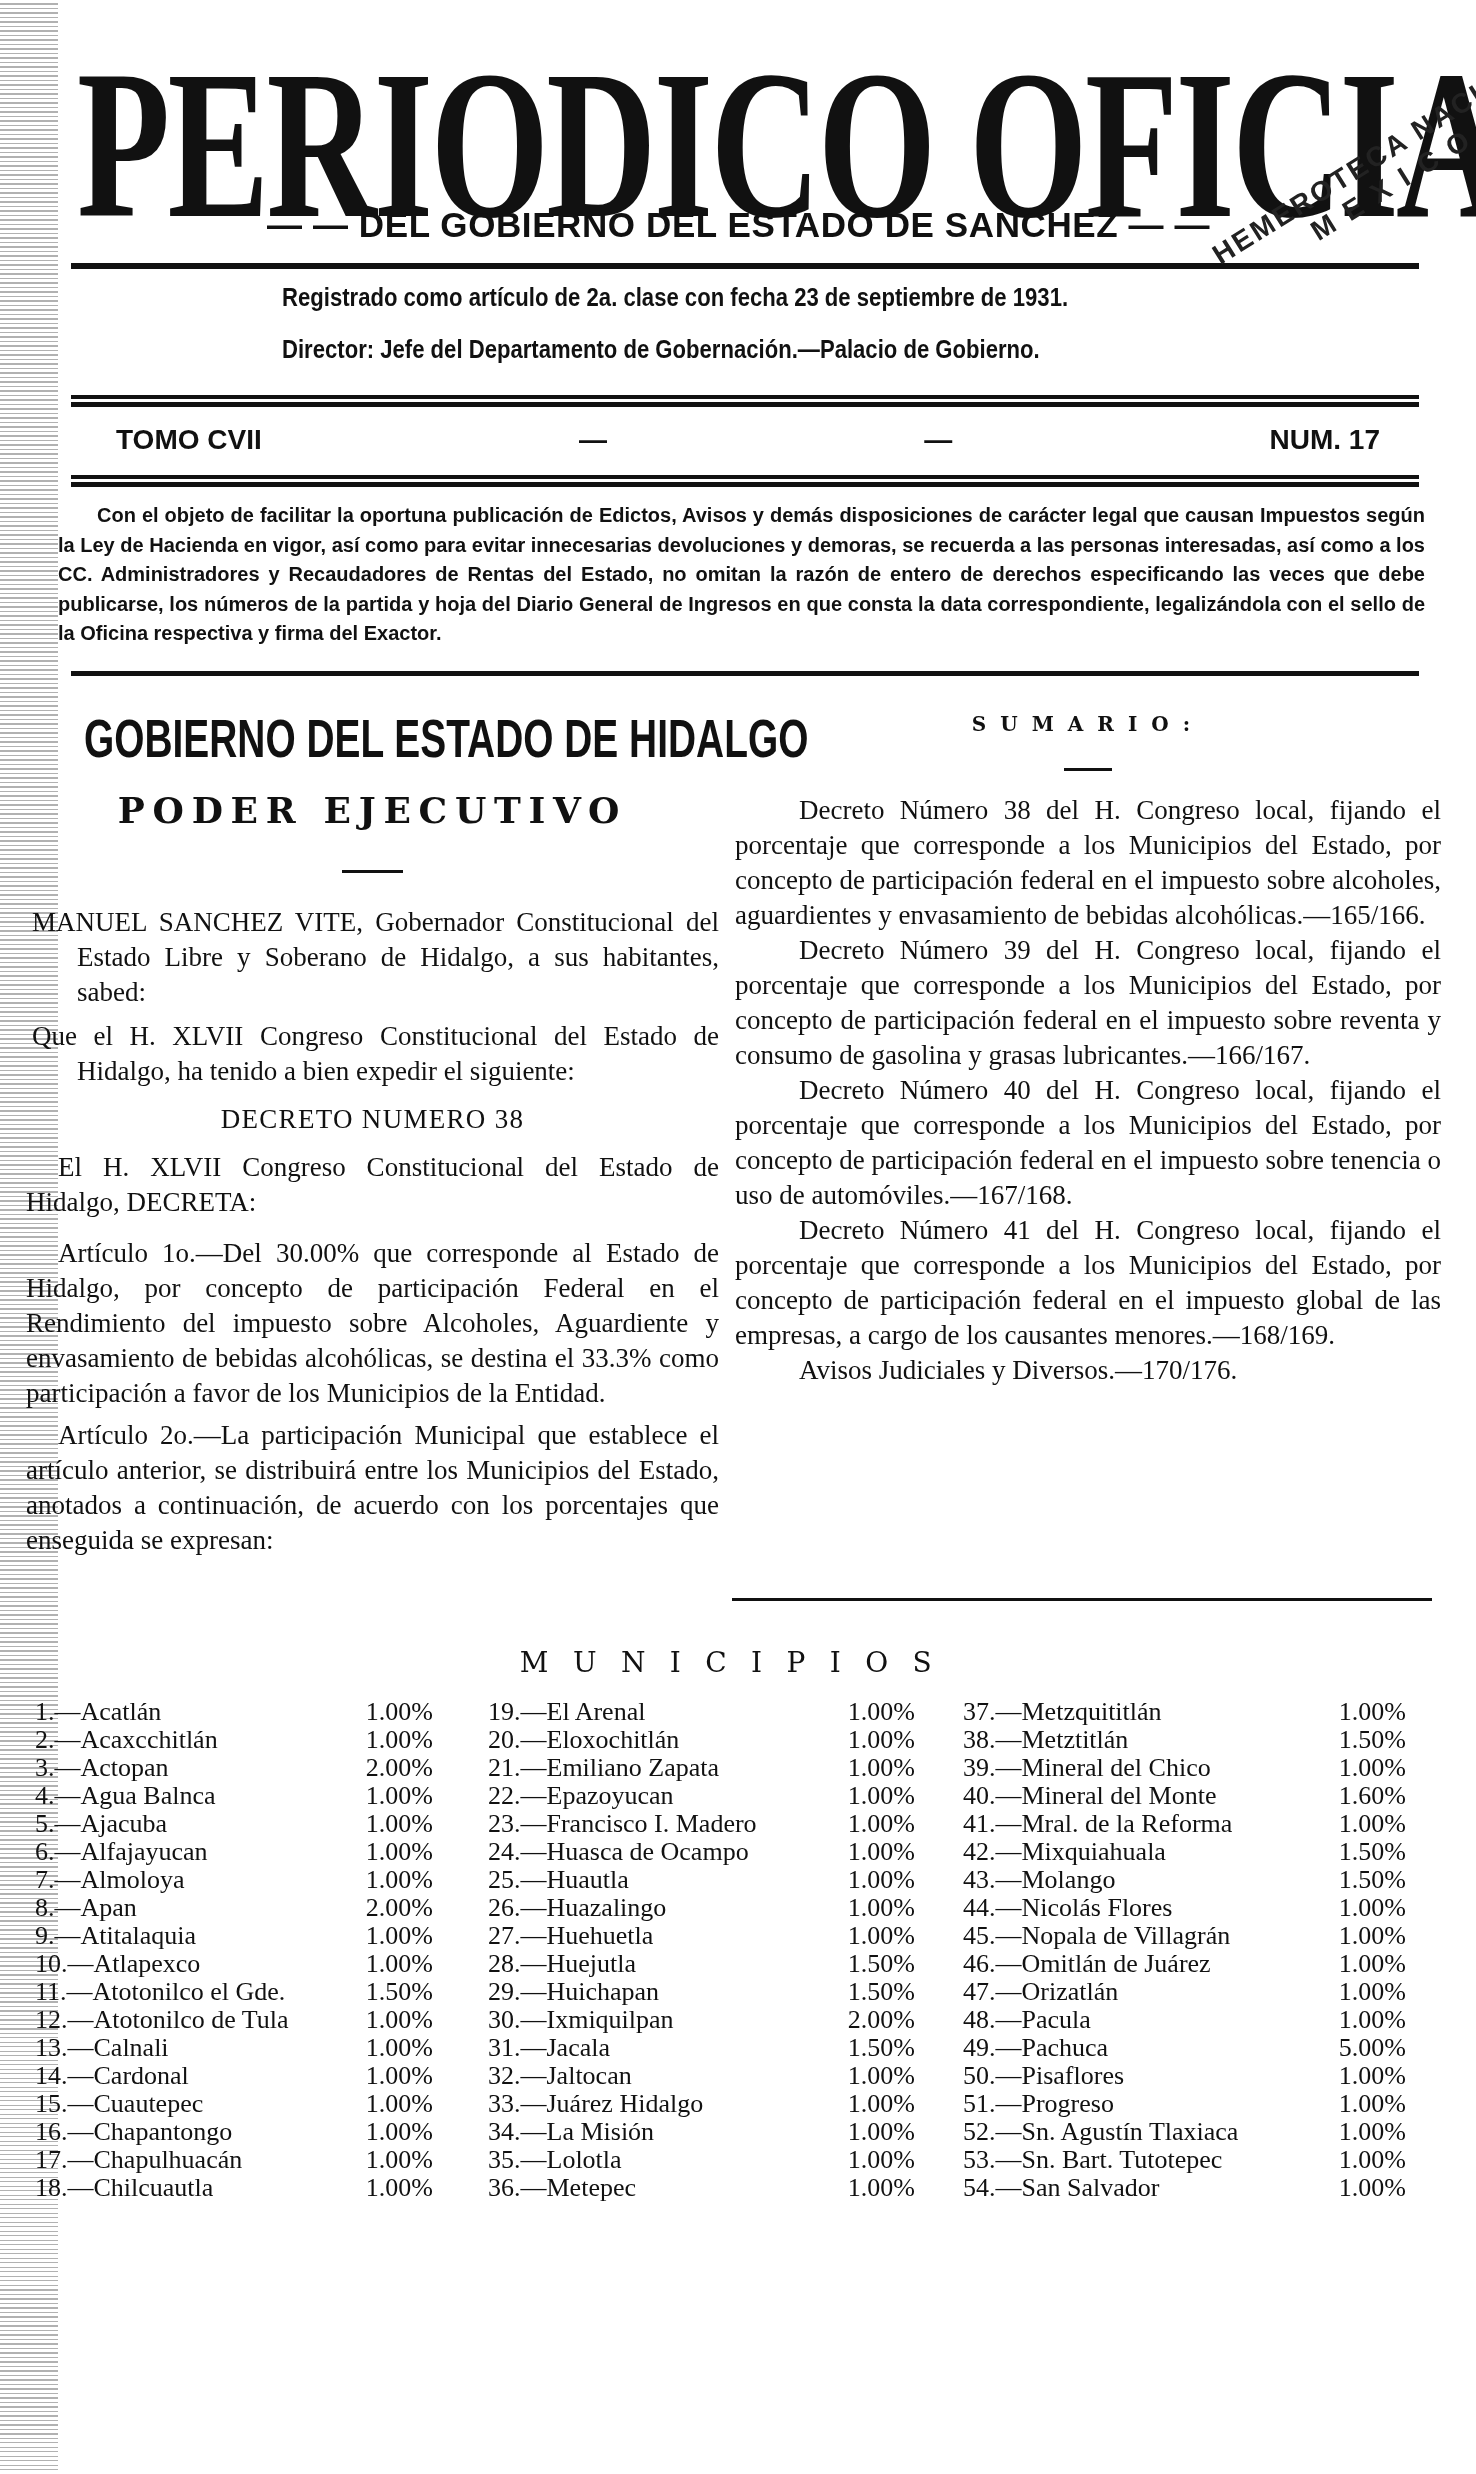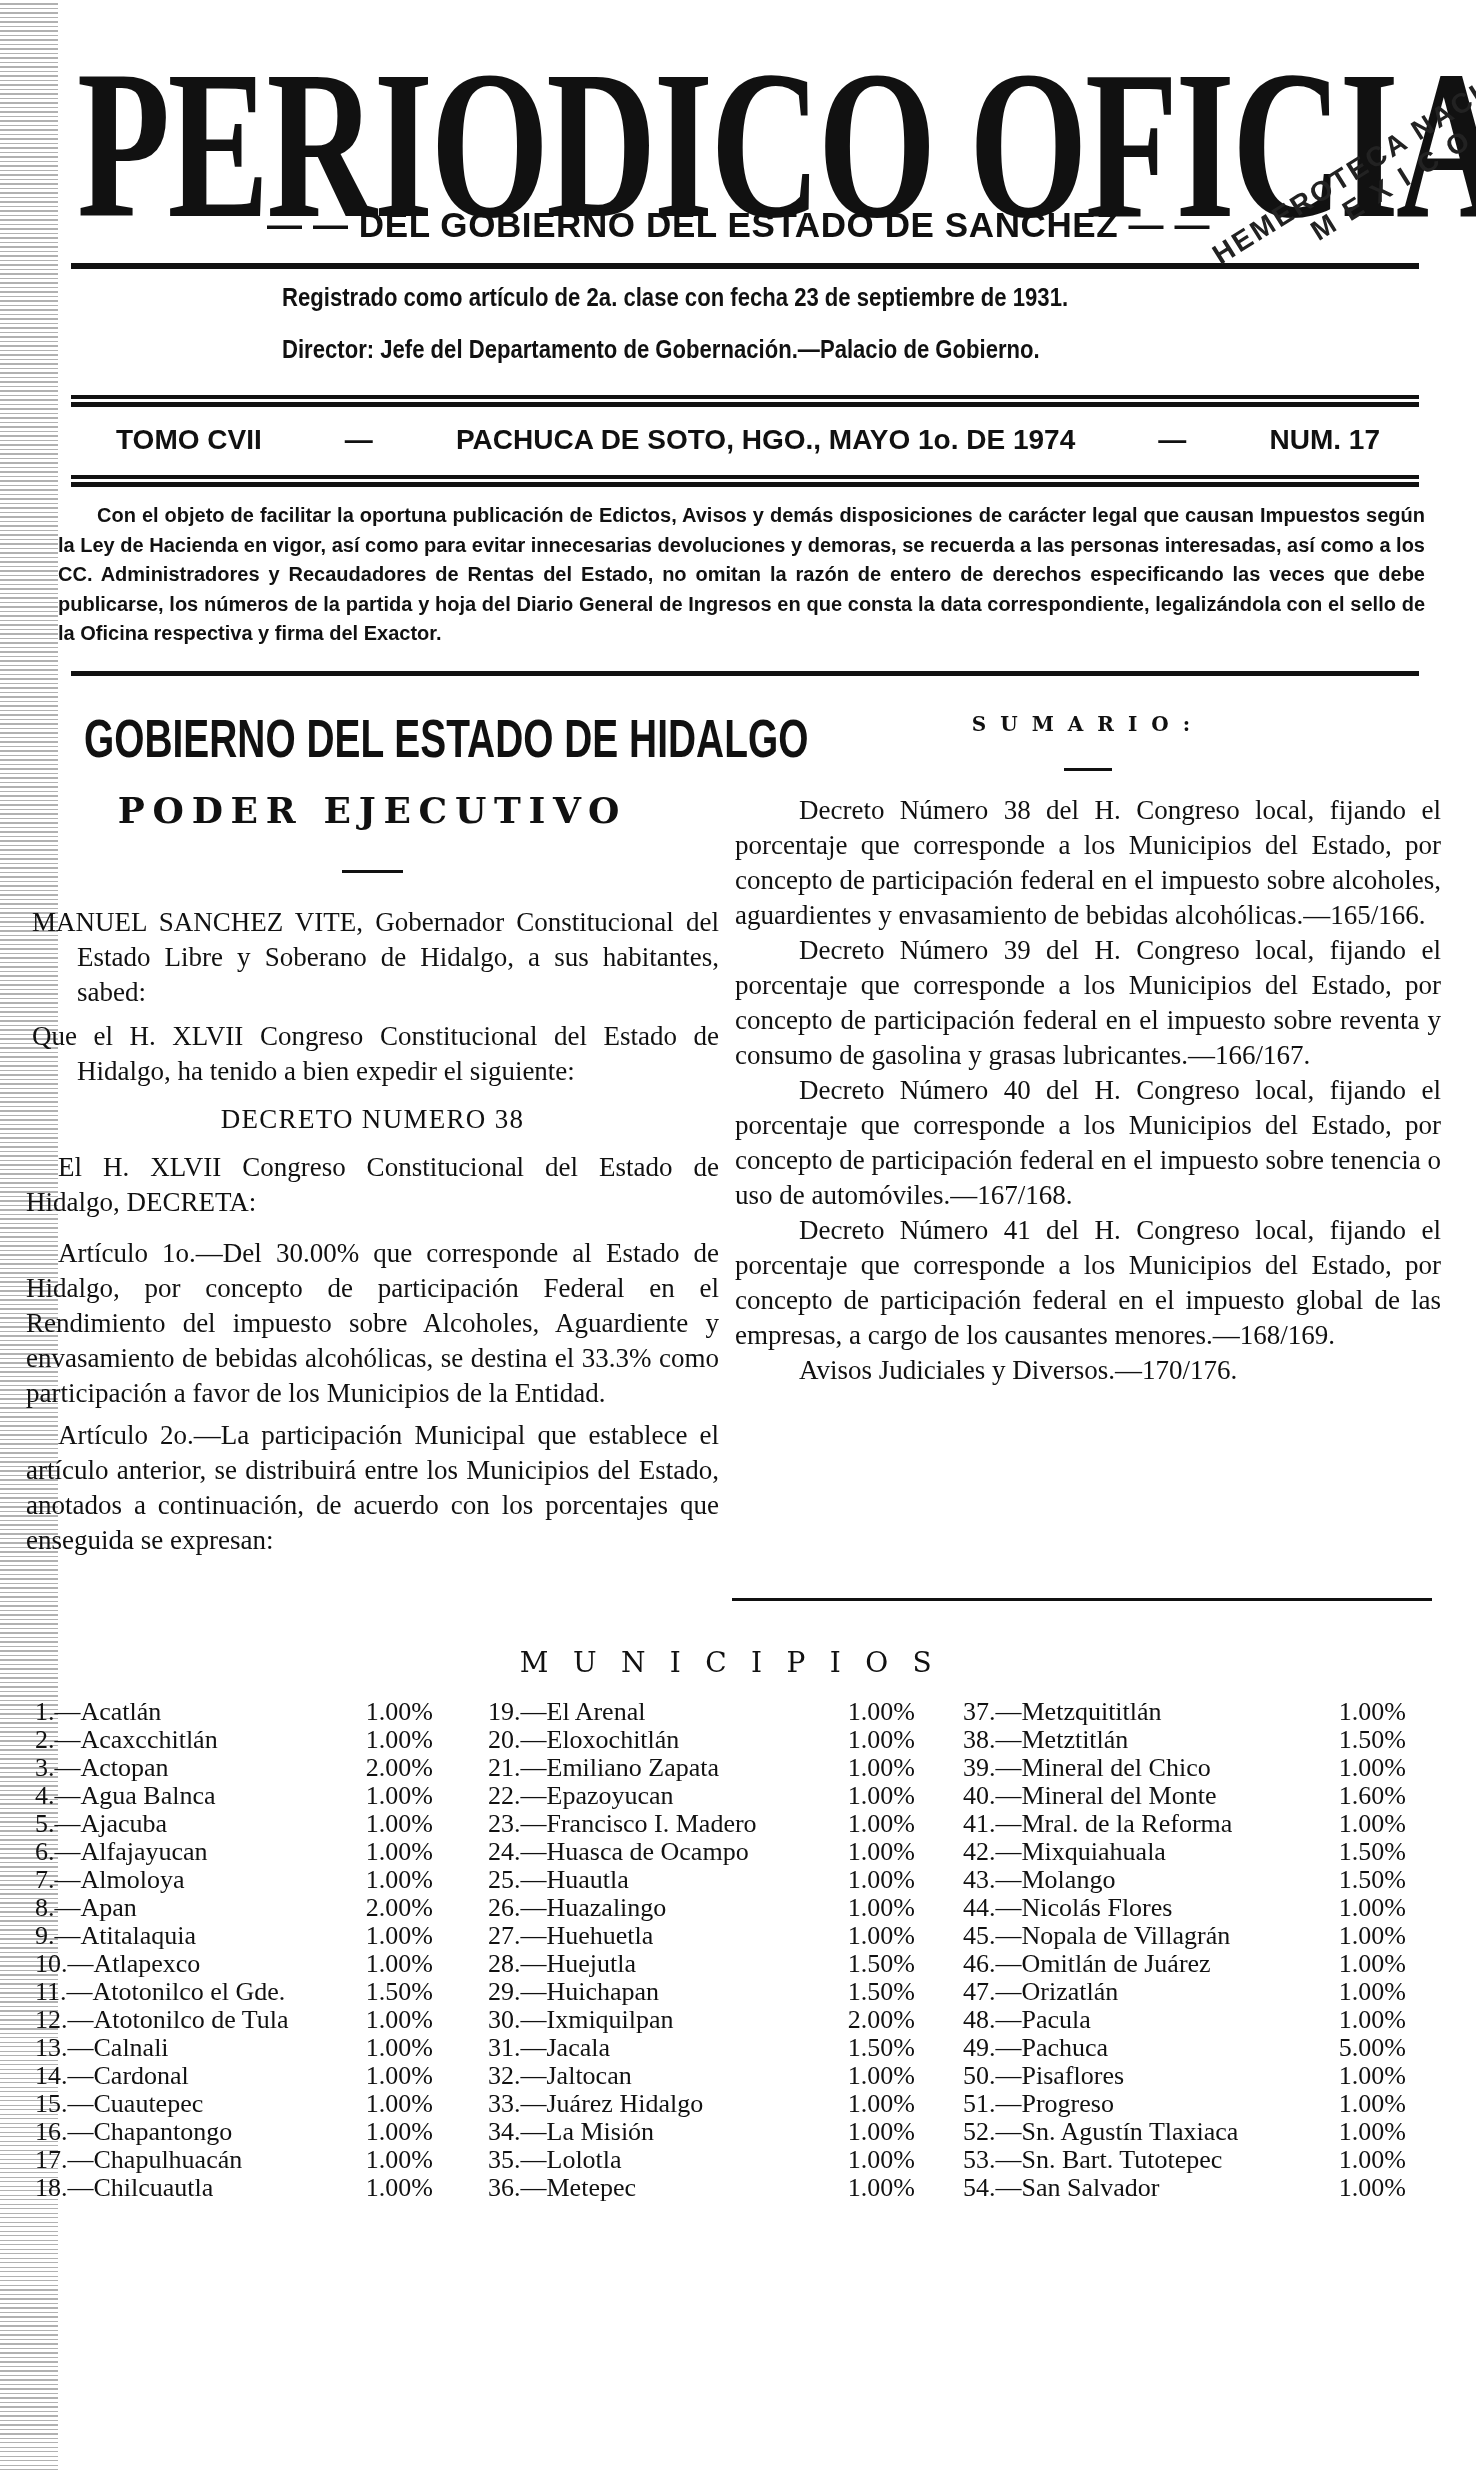--- a/index.html
+++ b/index.html
@@ -108,21 +108,20 @@
     <span>HEMEROTECA NACIONAL</span>
     <span class="l2">MEXICO</span>
   </div>
 
   <div class="rule" style="left:71px; top:395px; width:1348px; height:3.9px;"></div>
   <div class="rule" style="left:71px; top:402px; width:1348px; height:5.1px;"></div>
 
   <div class="issue-bar">
     <span>TOMO CVII</span>
     <span>—</span>
-    <span>PACHUCA DE SOTO, HGO., MAYO 1o. DE 1974</span>
     <span>—</span>
     <span>NUM. 17</span>
   </div>
 
   <div class="rule" style="left:71px; top:475px; width:1348px; height:3.9px;"></div>
   <div class="rule" style="left:71px; top:482px; width:1348px; height:5.1px;"></div>
 
   <div class="notice">Con el objeto de facilitar la oportuna publicación de Edictos, Avisos y demás disposiciones de carácter legal que causan Impuestos según la Ley de Hacienda en vigor, así como para evitar innecesarias devoluciones y demoras, se recuerda a las personas interesadas, así como a los CC. Administradores y Recaudadores de Rentas del Estado, no omitan la razón de entero de derechos especificando las veces que debe publicarse, los números de la partida y hoja del Diario General de Ingresos en que consta la data correspondiente, legalizándola con el sello de la Oficina respectiva y firma del Exactor.</div>
 
   <div class="rule" style="left:71px; top:671px; width:1348px; height:4.5px;"></div>

